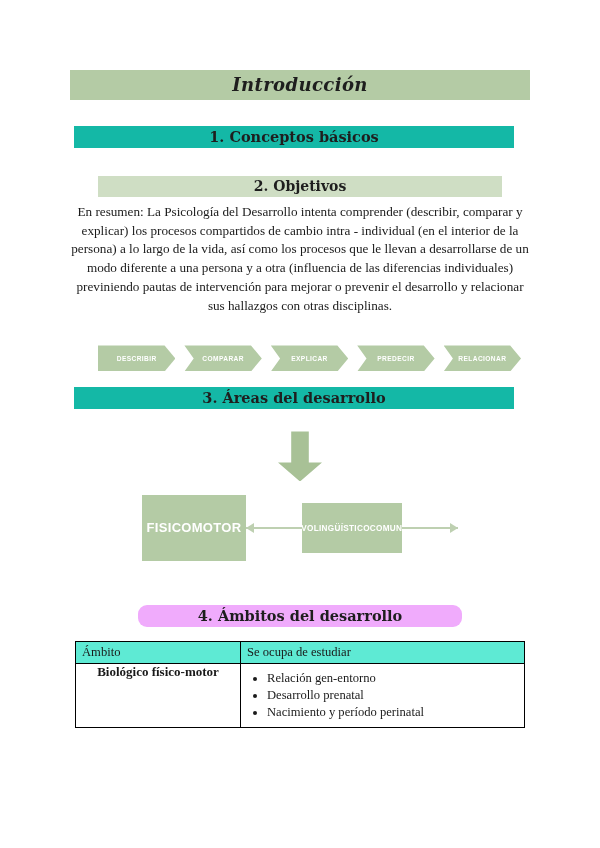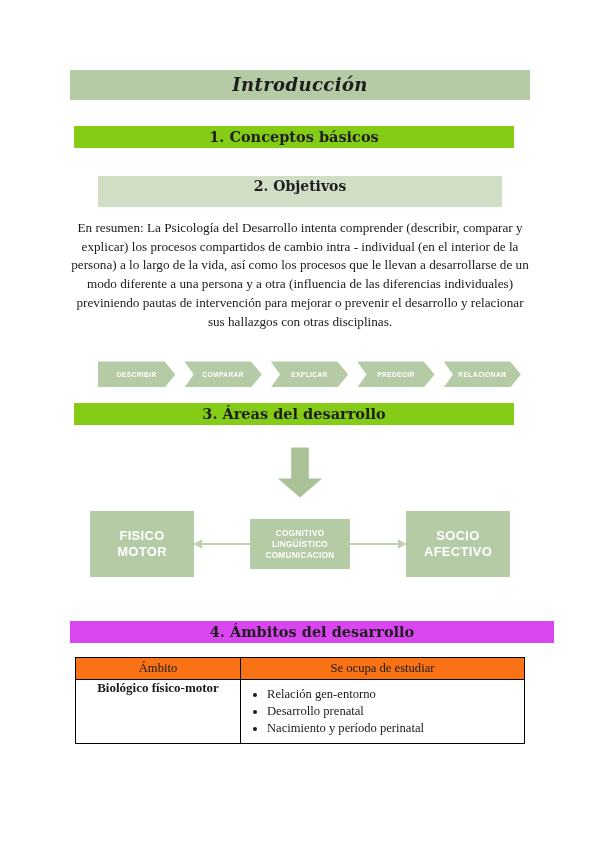--- a/index.html
+++ b/index.html
@@ -39,43 +39,43 @@
     font-style: italic;
     font-weight: bold;
     font-size: 18px;
     color: #1e1e1e;
     letter-spacing: 0.4px;
     margin-bottom: 26px;
   }
 
   
   .sec-head {
-    background: #84cc16;
+    background: #14b8a6;
     height: 22px;
     line-height: 22px;
     text-align: center;
     font-family: "DejaVu Serif", serif;
     font-weight: bold;
     font-size: 14.5px;
     color: #1e1e1e;
     margin: 0 0 8px 0;
     position: relative;
   }
   .sec-head.wide-gap-1 { width: 440px; margin-left: 4px;}
   .sec-head-2 {
     background: #cfdec4;
-    height: 31px;
+    height: 21px;
     line-height: 21px;
     text-align: center;
     font-family: "DejaVu Serif", serif;
     font-weight: bold;
     font-size: 14px;
     color: #1e1e1e;
     width: 404px;
-    margin: 0 auto 12px auto;
+    margin: 0 auto 6px auto;
   }
 
   
   ol.num-list {
     margin: 0 0 0 0;
     padding-left: 34px;
     font-size: 13.2px;
     line-height: 1.38;
   }
   ol.num-list li {
@@ -139,21 +139,20 @@
     align-items: center;
     justify-content: center;
   }
   .box {
     background: #b4cba5;
     color: #ffffff;
     font-family: "Liberation Sans", sans-serif;
     font-weight: bold;
     text-align: center;
     display: flex;
-    flex-direction: column;
     align-items: center;
     justify-content: center;
   }
   .box.side {
     width: 104px;
     height: 66px;
     font-size: 13px;
     line-height: 1.25;
     letter-spacing: 0.3px;
   }
@@ -186,49 +185,50 @@
     left: 0;
     border-right: 8px solid #bed0b1;
   }
   .connector.right .head {
     right: 0;
     border-left: 8px solid #bed0b1;
   }
 
   
   .sec-head-4 {
-    background: #d946ef;
+    background: #f0abfc;
     height: 22px;
     line-height: 22px;
     text-align: center;
     font-family: "DejaVu Serif", serif;
     font-weight: bold;
     font-size: 14.5px;
     color: #1e1e1e;
-    width: 484px;
+    width: 324px;
     margin: 0 auto 14px auto;
+    border-radius: 9px;
   }
 
   
   table.amb-table {
     border-collapse: collapse;
     width: 450px;
     margin: 0 auto;
     font-size: 12.6px;
   }
   table.amb-table th,
   table.amb-table td {
     border: 1px solid #000000;
     padding: 4px 6px;
     vertical-align: top;
   }
   table.amb-table thead th {
-    background: #f97316;
+    background: #5eead4;
     font-weight: normal;
-    text-align: center;
+    text-align: left;
     font-size: 12.6px;
     padding: 3px 6px;
   }
   table.amb-table td.cat {
     width: 152px;
     font-weight: bold;
     text-align: center;
     font-size: 13px;
     padding-top: 0;
   }
@@ -294,24 +294,20 @@
           <div class="head"></div>
       </div>
       <div class="box center">
         <span>COGNITIVO</span>
         <span>LINGÜÍSTICO</span>
         <span>COMUNICACION</span>
       </div>
       <div class="connector right">
         <div class="line"></div>
           <div class="head"></div>
-      </div>
-      <div class="box side">
-        <span>SOCIO</span>
-        <span>AFECTIVO</span>
       </div>
     </div>
 
     <div class="spacer-4"></div>
 
     <div class="sec-head-4">4. Ámbitos del desarrollo</div>
 
     <table class="amb-table">
       <thead>
         <tr>

